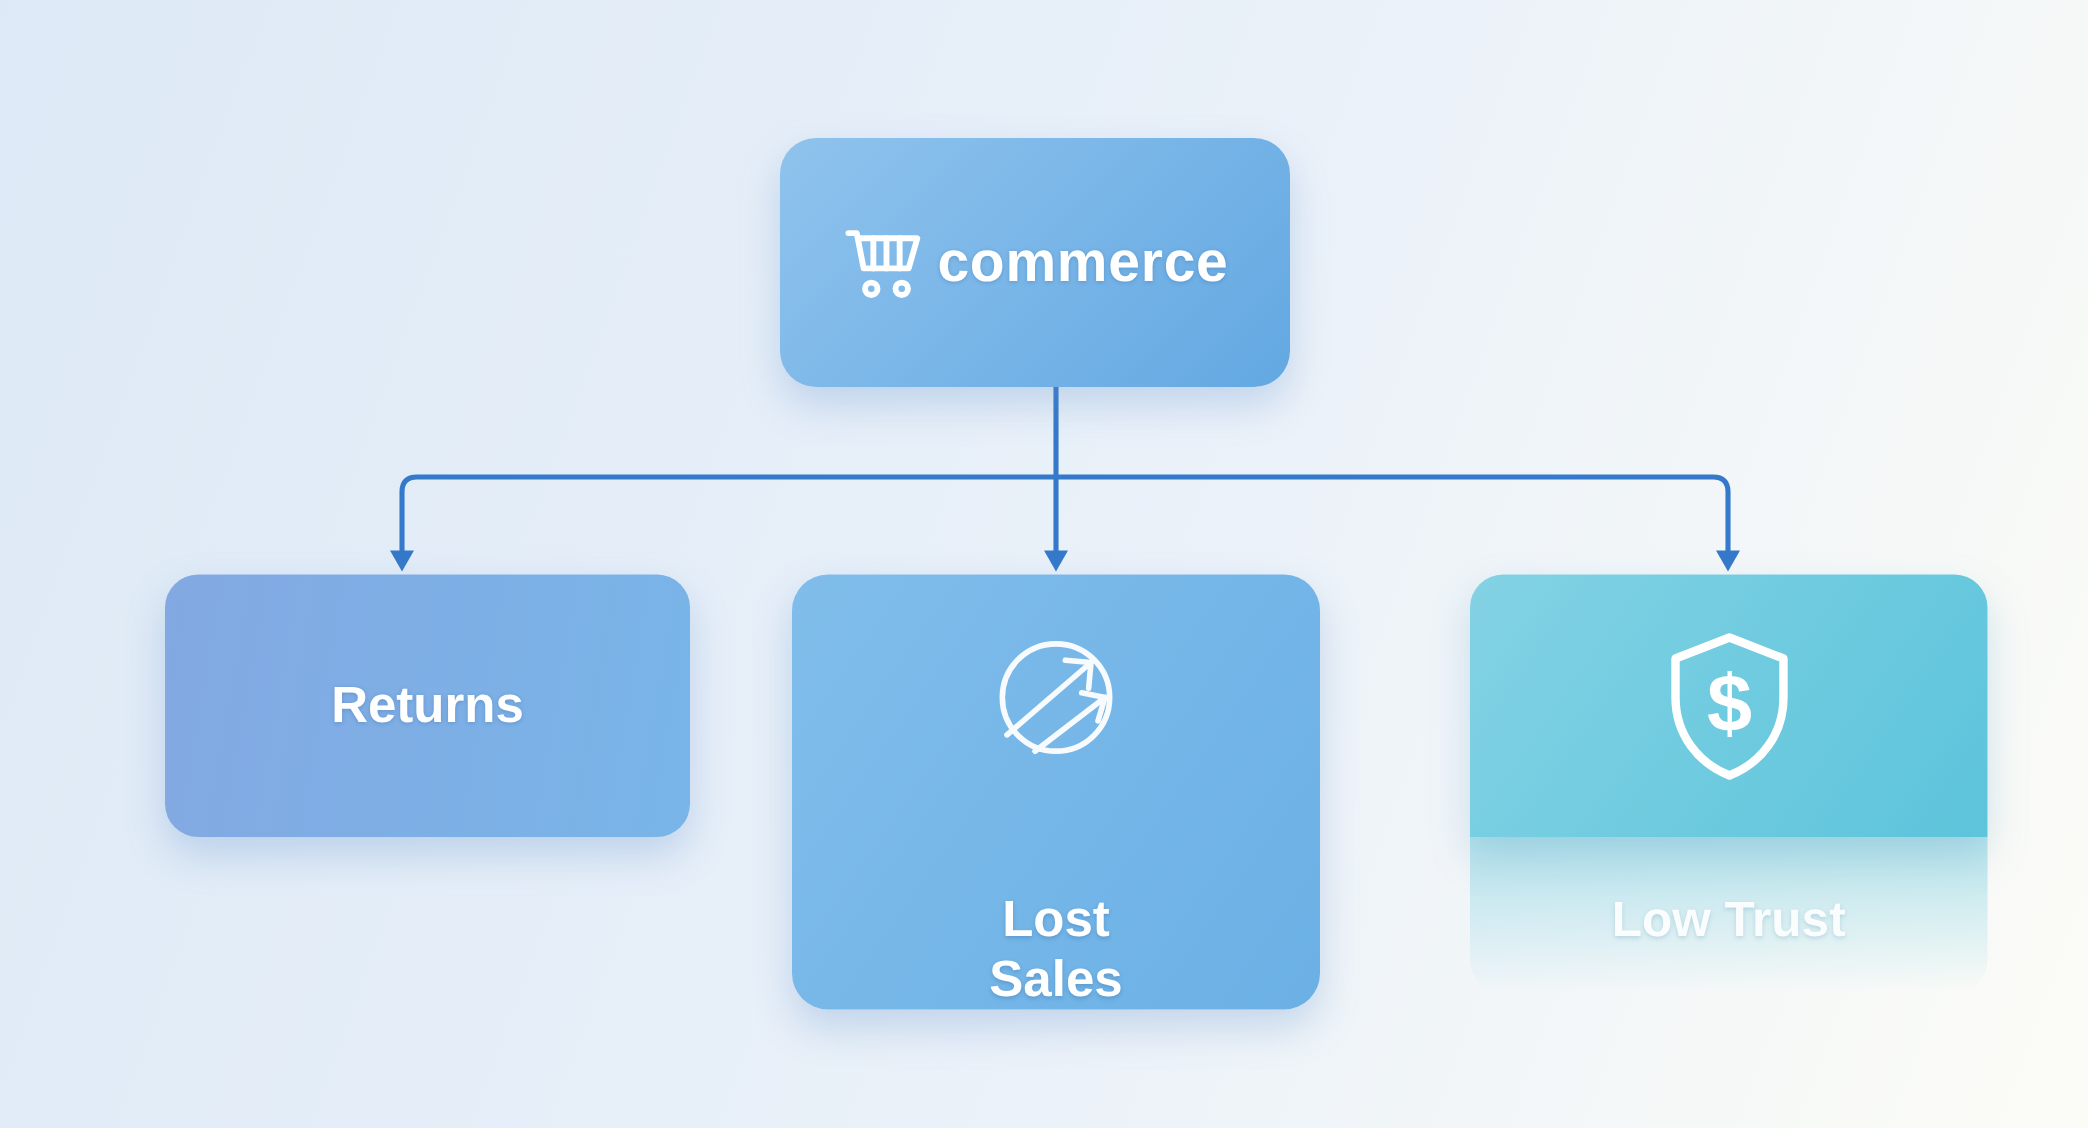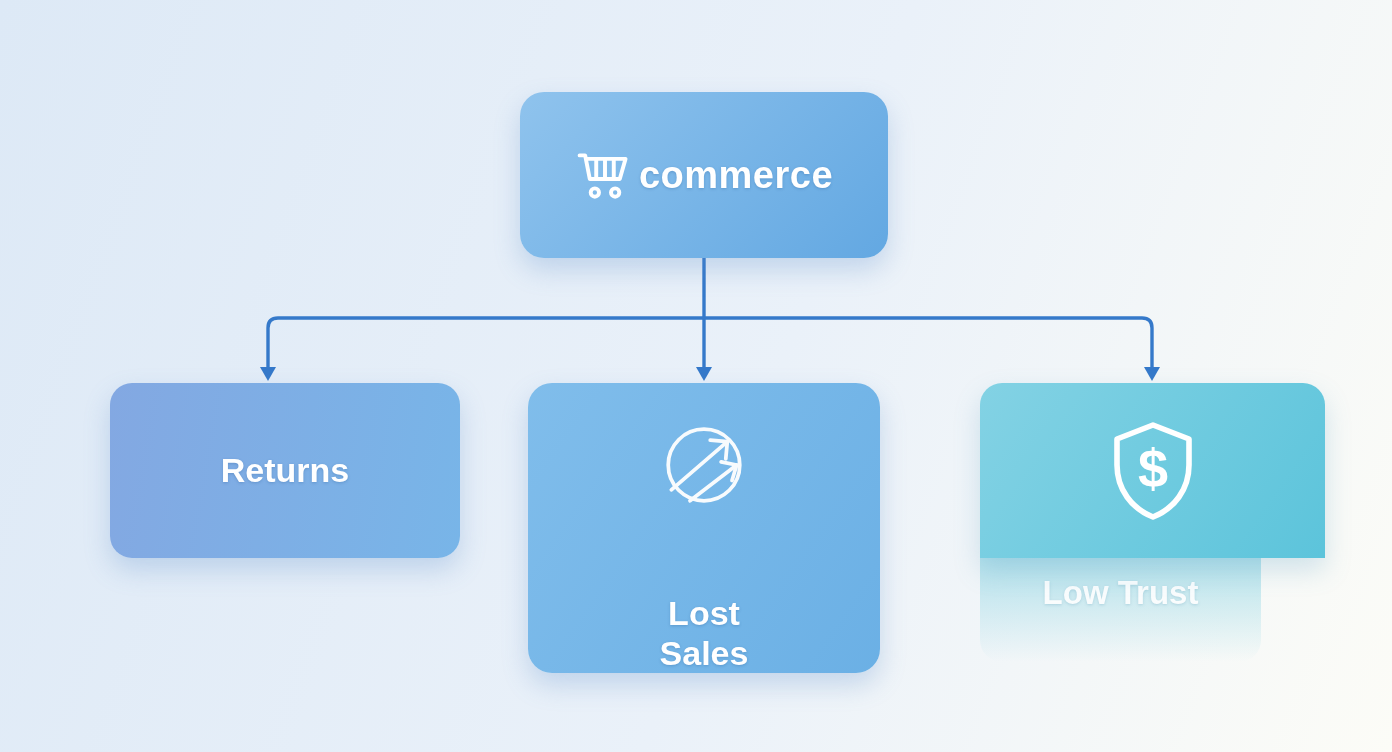--- a/index.html
+++ b/index.html
@@ -23,21 +23,21 @@
   .node {
     position: absolute;
     display: flex;
     align-items: center;
     justify-content: center;
     color: var(--node-text, #ffffff);
     box-shadow: 0 12px 26px rgba(90, 140, 200, 0.28);
   }
 
   .node-root {
-    left: 520px; top: 92px; width: 368px; height: 166px;
+    left: 520px; top: 92px; width: 340px; height: 166px;
     border-radius: 24px;
     background: linear-gradient(135deg, var(--root-grad-a, #8fc3ed), var(--root-grad-b, #63a8e2));
     gap: 4px;
     align-items: center;
   }
   .root-label {
     font-size: 38px; font-weight: 700; letter-spacing: 0.5px;
     text-shadow: 0 1px 3px rgba(40, 90, 150, 0.3);
   }
 
@@ -67,25 +67,25 @@
   .node-low-trust {
     position: relative;
     width: 345px; height: 175px;
     border-radius: 22px 22px 0 0;
     background: linear-gradient(125deg, var(--trust-grad-a, #83d2e4), var(--trust-grad-b, #5cc4db));
     display: flex; align-items: center; justify-content: center;
     color: var(--node-text, #ffffff);
     box-shadow: 0 12px 26px rgba(90, 160, 195, 0.25);
   }
   .trust-reflection {
-    width: 281px; height: 104px;
+    width: 345px; height: 104px;
     border-radius: 0 0 22px 22px;
     background: linear-gradient(180deg, rgba(145, 214, 228, 0.65), rgba(170, 224, 234, 0));
     display: flex; align-items: flex-start; justify-content: center;
-    padding-top: 16px;
+    padding-top: 36px;
   }
   .trust-label {
     color: rgba(255, 255, 255, 0.92);
     font-size: 33px; font-weight: 700;
     text-shadow: 0 1px 3px rgba(70, 140, 170, 0.25);
   }
 
   .icon { display: inline-flex; align-items: center; justify-content: center; }
   .icon svg { display: block; }
 </style>

